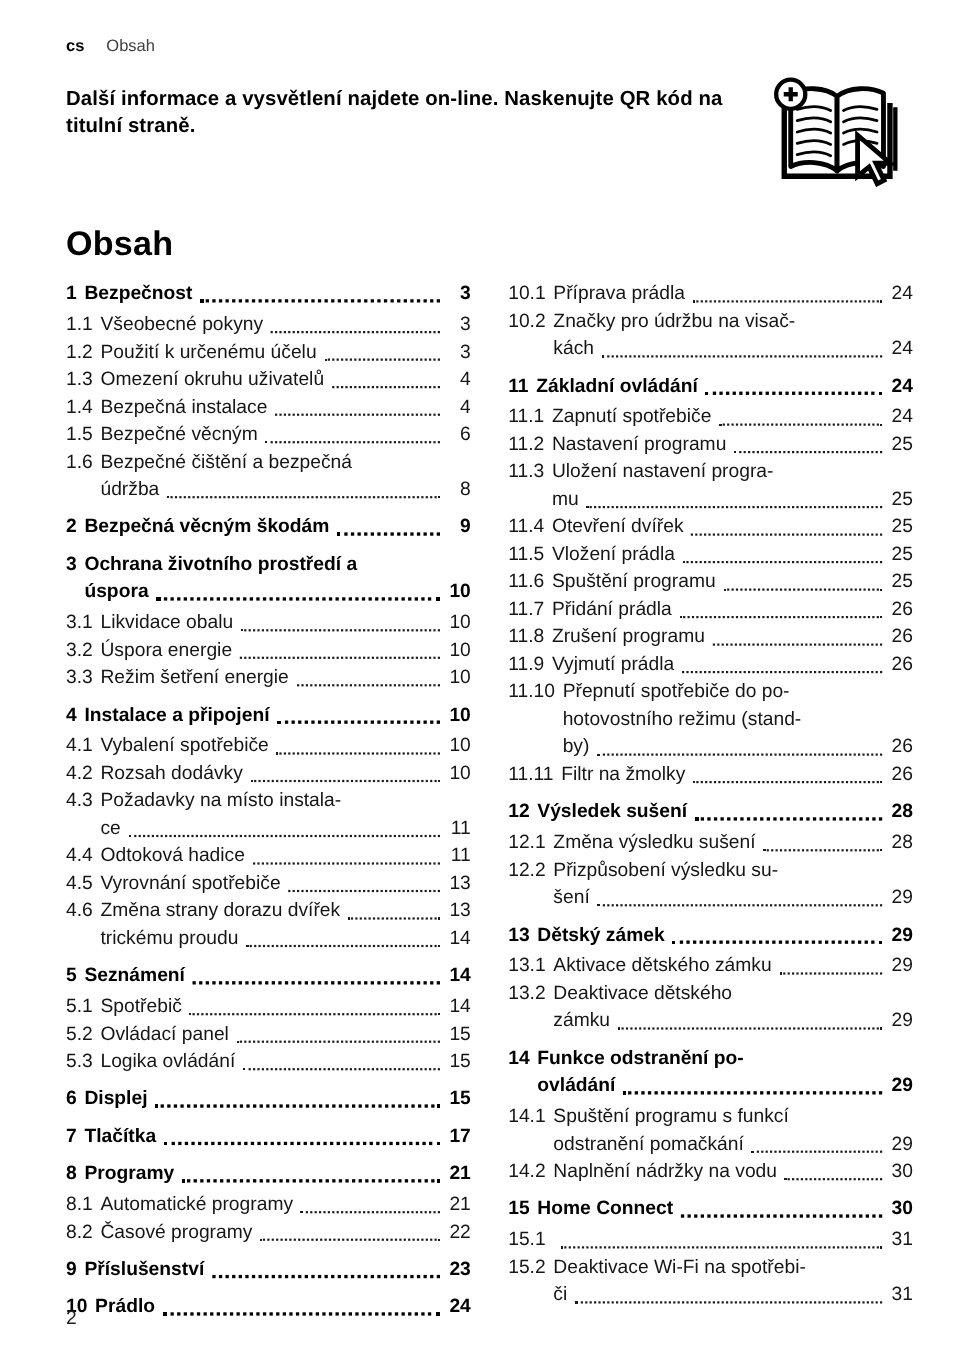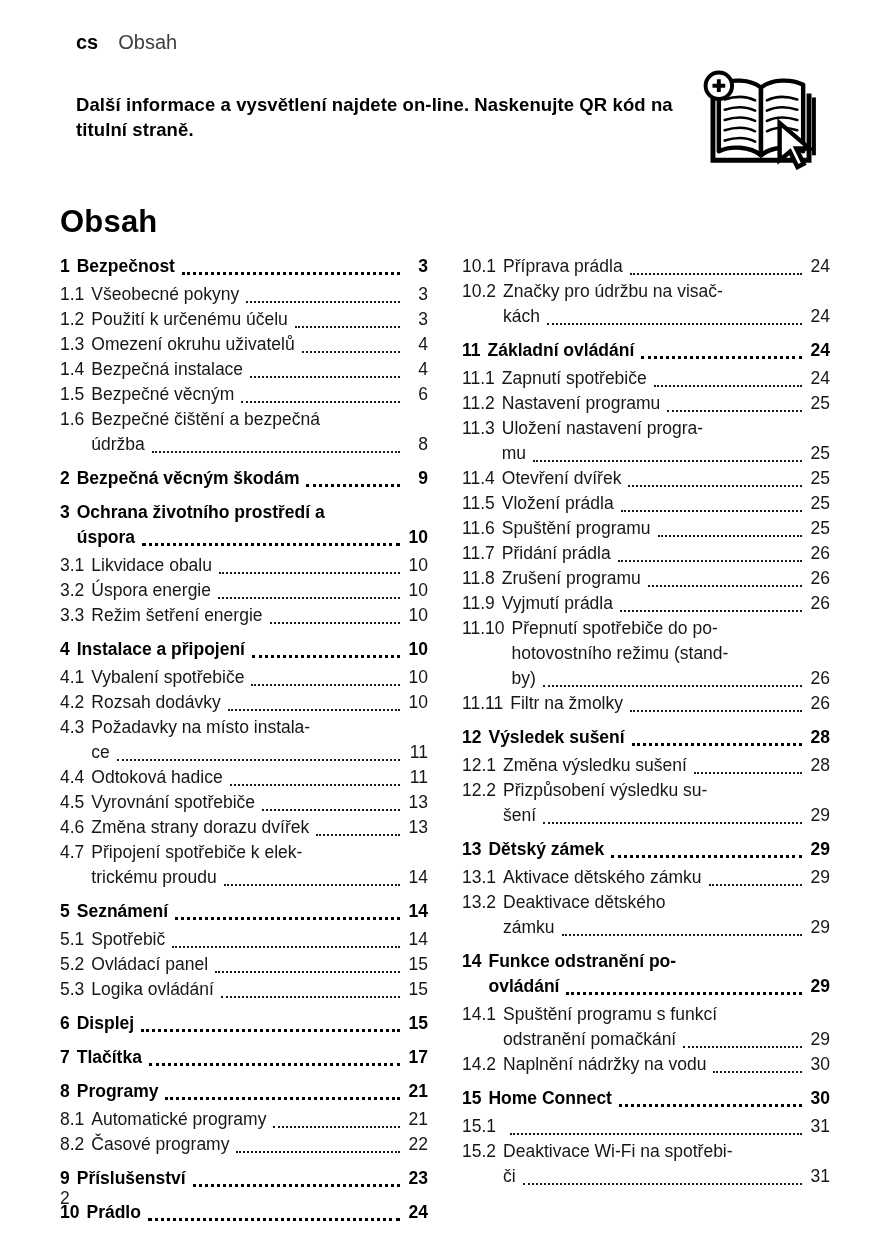--- a/index.html
+++ b/index.html
@@ -7,29 +7,29 @@
     width:874px;height:1240px;
     background:#ffffff;
     font-family:"Liberation Sans", sans-serif;
     color:#161616;
     position:relative;
     overflow:hidden;
   }
   .sheet{padding:26px 46px 0 60px;}
 
   
-  .page-header{font-size:20px;line-height:20px;margin:6px 0 24px 16px;}
+  .page-header{font-size:15px;line-height:20px;margin:6px 0 24px 0;}
   .lang{font-weight:700;color:#000;}
   .crumb{margin-left:20px;color:#3e3e3e;}
 
   
   .intro{display:flex;justify-content:space-between;align-items:flex-start;}
   .intro-text{
     font-weight:700;font-size:18.5px;line-height:25px;
-    max-width:622px;margin:16px;color:#000;letter-spacing:.1px;
+    max-width:622px;margin:0;color:#000;letter-spacing:.1px;
   }
   .icon-wrap{flex:0 0 auto;width:126px;height:100px;margin:-6px 4px 0 0;}
   .icon-wrap svg{width:100%;height:100%;display:block;}
 
   
   .title{
     font-size:31px;font-weight:700;color:#000;
     margin:34px 0 14px 0;letter-spacing:.2px;
   }
 
@@ -260,24 +260,20 @@
         <div class="toc-entry">
           <div class="toc-line">
             <span class="toc-num">4.6</span>
             <span class="toc-text">Změna strany dorazu dvířek</span>
             <span class="leader"></span>
             <span class="toc-page">13</span>
           </div>
         </div>
         <div class="toc-entry">
           <div class="toc-line">
-            <span class="toc-num">4.7</span>
-            <span class="toc-text">Připojení spotřebiče k elek-</span>
-          </div>
-          <div class="toc-line">
             <span class="toc-num ghost">4.7</span>
             <span class="toc-text">trickému proudu</span>
             <span class="leader"></span>
             <span class="toc-page">14</span>
           </div>
         </div>
         <div class="toc-entry bold">
           <div class="toc-line">
             <span class="toc-num">5</span>
             <span class="toc-text">Seznámení</span>

